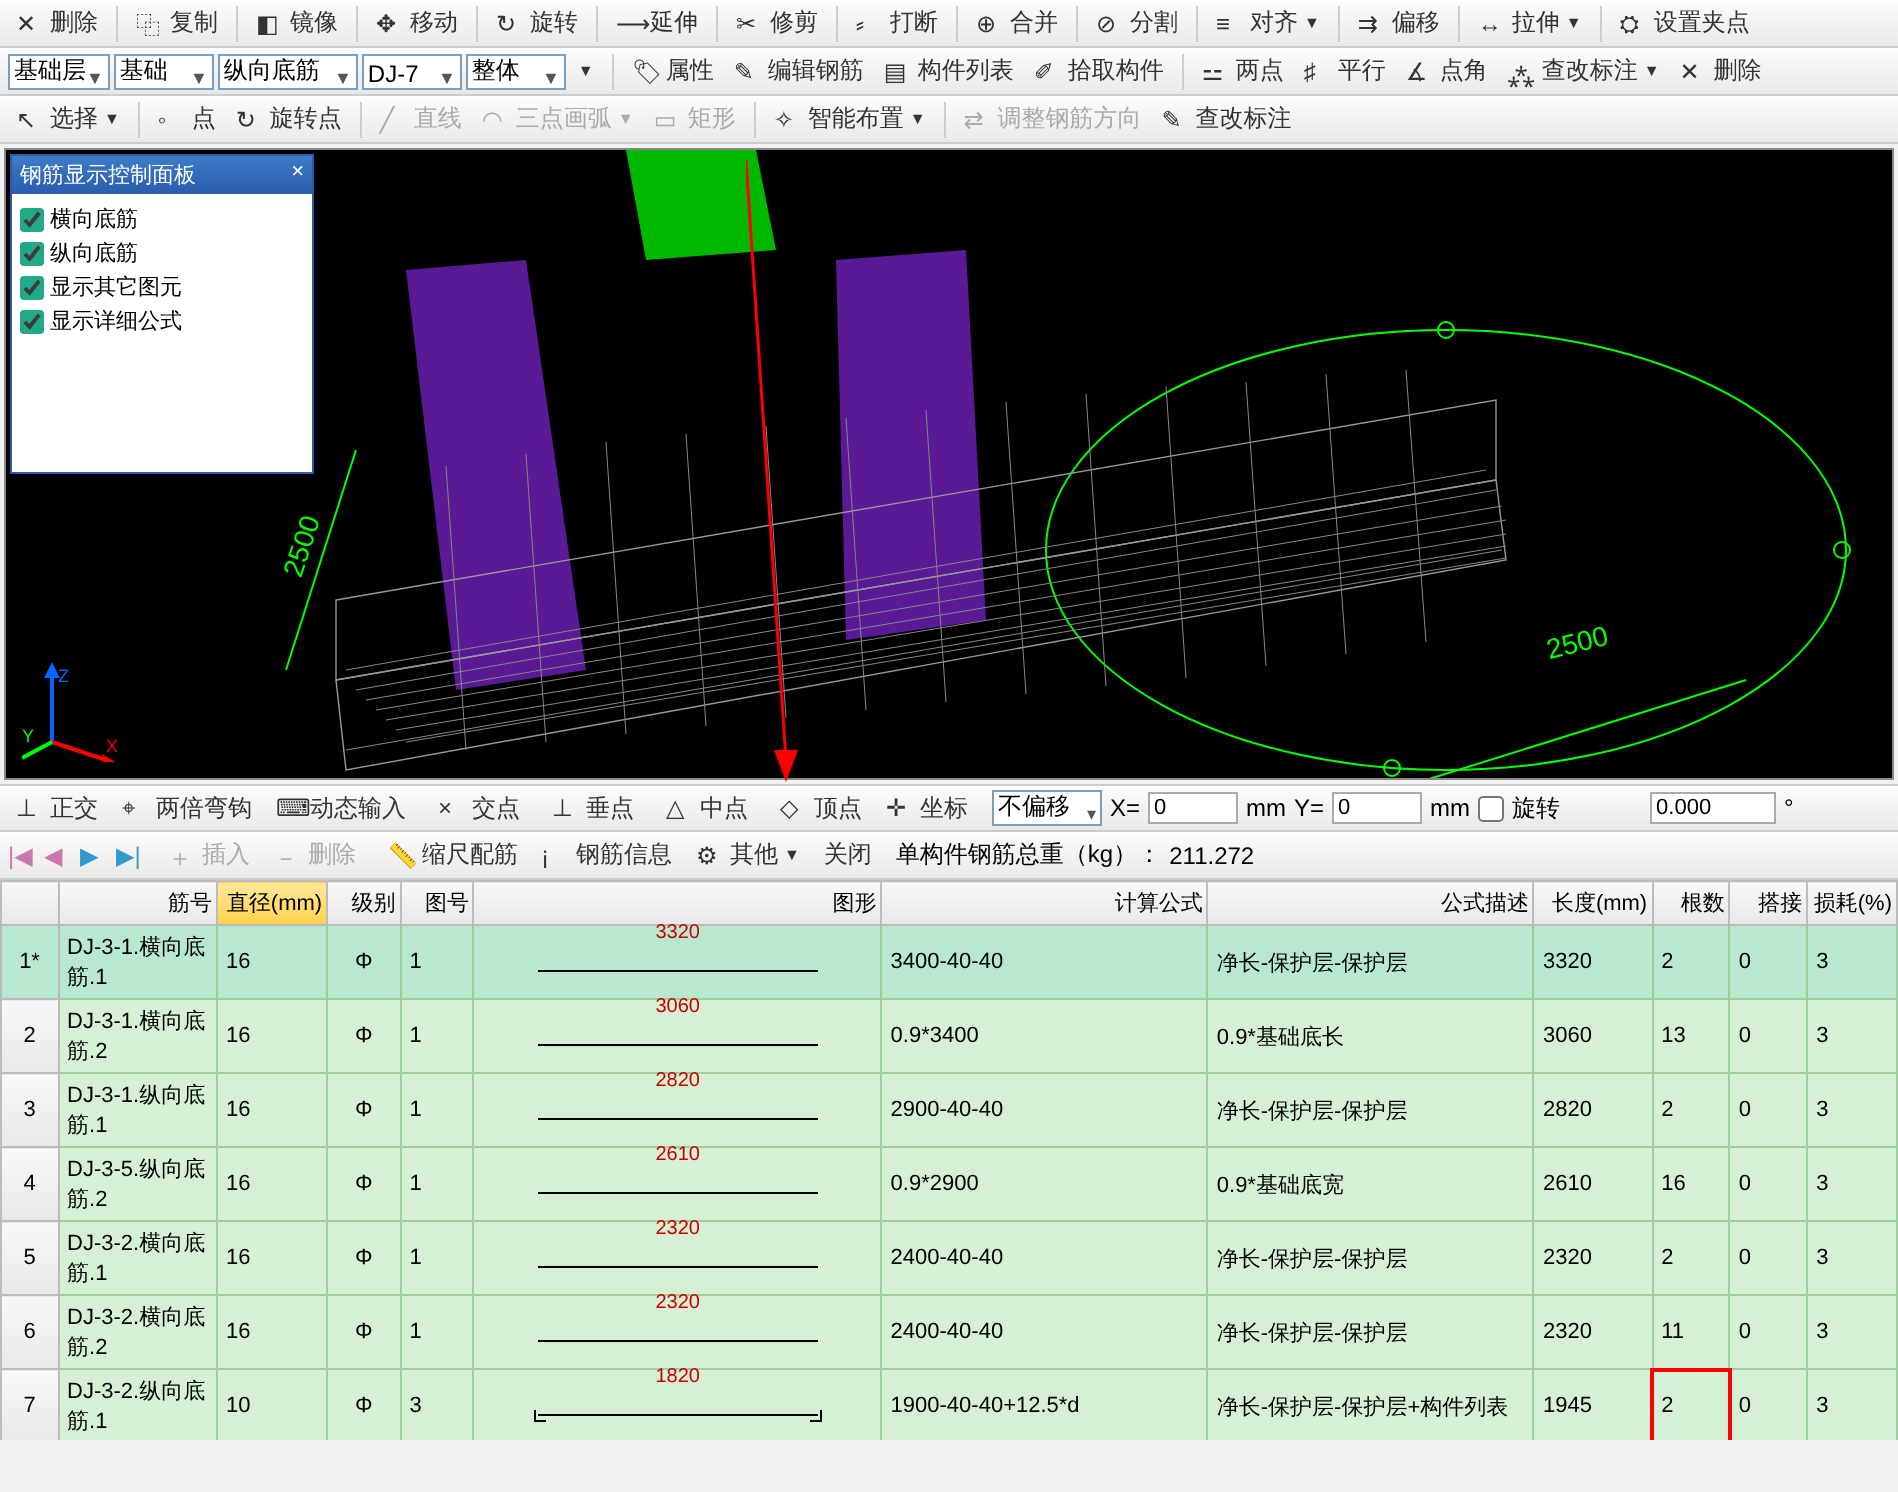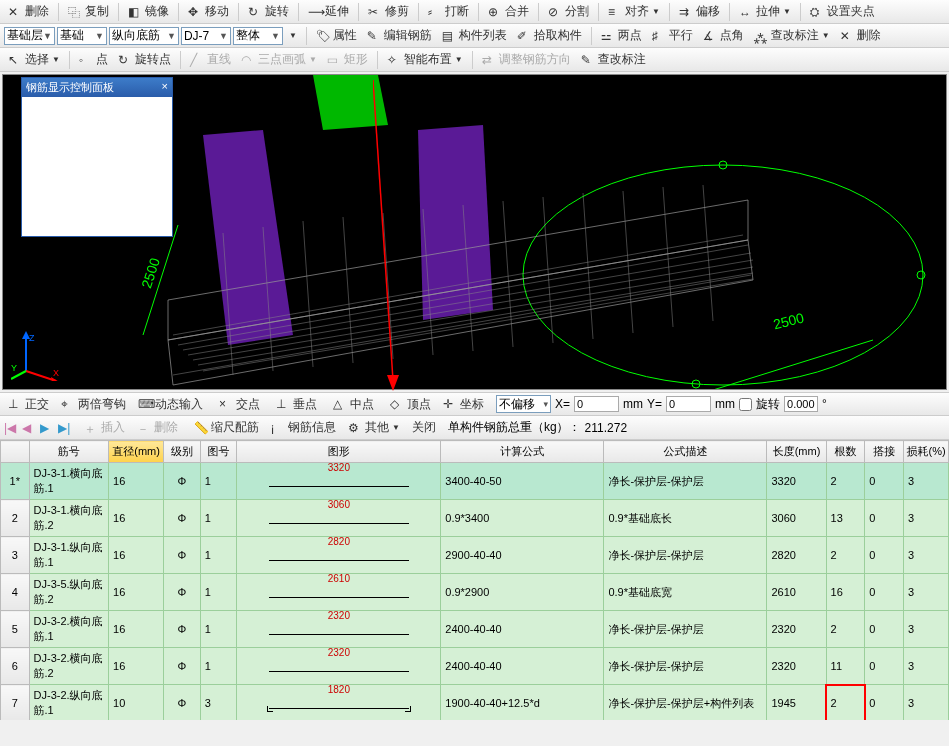--- a/index.html
+++ b/index.html
@@ -2,44 +2,44 @@
 <html><head>
 <meta charset="utf-8">
 <style>
   * { box-sizing: border-box; margin: 0; padding: 0; }
   body { font-family: "Microsoft YaHei", SimSun, sans-serif; font-size: 12px; background: #f0f0f0; width: 949px; height: 746px; overflow: hidden; }
   
   .toolbar { background: linear-gradient(#fdfdfd, #e8e8e8); border-bottom: 1px solid #ccc; padding: 2px 4px; display: flex; align-items: center; gap: 2px; height: 24px; white-space: nowrap; }
   .toolbar .sep { width: 1px; height: 18px; background: #ccc; margin: 0 3px; }
   .tbtn { display: inline-flex; align-items: center; gap: 3px; padding: 1px 4px; cursor: pointer; color: #333; }
   .ticon { width: 14px; height: 14px; display: inline-block; }
-  .dd { display: inline-flex; align-items: center; background: #fff; border: 1px solid #7b9ebd; padding: 0 2px; height: 18px; min-width: 50px; }
+  .dd { display: inline-flex; align-items: flex-end; background: #fff; border: 1px solid #7b9ebd; padding: 0 2px; height: 18px; min-width: 50px; }
   .dd .arrow { margin-left: auto; font-size: 9px; color: #555; }
   
   .viewport { position: relative; height: 316px; background: #000; border: 1px solid #888; margin: 2px; }
-  .panel { position: absolute; top: 2px; left: 18px; width: 152px; height: 160px; background: #fff; border: 1px solid #2a5caa; }
+  .panel { position: absolute; top: 2px; left: 2px; width: 152px; height: 160px; background: #fff; border: 1px solid #2a5caa; }
   .panel-title { background: linear-gradient(#3d7cc9, #2a5caa); color: #fff; padding: 2px 4px; font-size: 11px; display: flex; justify-content: space-between; }
   .panel-body { padding: 4px; }
   .chk { display: flex; align-items: center; gap: 3px; padding: 1px 0; font-size: 11px; }
   .chk input { accent-color: #2a8; width: 12px; height: 12px; }
   
   .axis { position: absolute; bottom: 8px; left: 8px; width: 50px; height: 50px; }
   .dim-label { position: absolute; color: #0f0; font-size: 14px; font-family: Arial; }
   
   .red-arrow { position: absolute; pointer-events: none; }
   
   .bottom-toolbar { background: linear-gradient(#fdfdfd, #e8e8e8); border-top: 1px solid #ccc; border-bottom: 1px solid #ccc; padding: 2px 4px; display: flex; align-items: center; gap: 4px; height: 24px; }
   .bottom-toolbar input[type=text] { width: 45px; height: 16px; border: 1px solid #aaa; font-size: 11px; padding: 0 2px; }
   
   .nav-bar { background: linear-gradient(#fdfdfd, #e8e8e8); border-bottom: 1px solid #ccc; padding: 2px 4px; display: flex; align-items: center; gap: 4px; height: 24px; }
   .nav-icon { width: 14px; height: 14px; cursor: pointer; }
   
   .table-wrap { overflow: auto; background: #fff; height: 280px; }
   table { border-collapse: collapse; width: 100%; table-layout: fixed; }
-  th { background: linear-gradient(#f8f8f8, #e8e8e8); border: 1px solid #bbb; padding: 3px 2px; font-weight: normal; font-size: 11px; text-align: center; }
+  th { background: linear-gradient(#f8f8f8, #e8e8e8); border: 1px solid #bbb; padding: 3px 2px; font-weight: normal; font-size: 11px; text-align: right; }
   th.hl { background: linear-gradient(#ffe89a, #ffd24a); }
   td { border: 1px solid #9bcf9b; padding: 3px 4px; background: #d5f0d5; font-size: 11px; text-align: left; vertical-align: middle; height: 28px; }
   tr.sel td { background: #b8e8d0; }
   td.rownum { background: linear-gradient(#f8f8f8, #e8e8e8); text-align: center; border: 1px solid #bbb; }
   td.center { text-align: center; }
   td.shape { text-align: center; position: relative; }
   .shape-line { display: inline-block; position: relative; width: 140px; }
   .shape-line .bar { height: 1px; background: #000; width: 100%; }
   .shape-line .hook { border-left: 1px solid #000; border-bottom: 1px solid #000; width: 6px; height: 6px; display: inline-block; position: absolute; }
   .shape-line .lbl { position: absolute; top: -12px; left: 50%; transform: translateX(-50%); color: #c00; font-size: 10px; }
@@ -231,20 +231,38 @@
       <span class="ticon">✎</span>
       <span>查改标注</span>
     </span>
 </div>
 
 <div class="viewport">
   <div class="panel">
     <div class="panel-title">
         <span>钢筋显示控制面板</span>
         <span style="cursor:pointer">×</span>
+      </div>
+    <div class="panel-body" id="panel-items">
+        <label class="chk">
+          <input type="checkbox" checked="" style="">
+          <span>横向底筋</span>
+        </label>
+        <label class="chk">
+          <input type="checkbox" checked="" style="">
+          <span>纵向底筋</span>
+        </label>
+        <label class="chk">
+          <input type="checkbox" checked="" style="">
+          <span>显示其它图元</span>
+        </label>
+        <label class="chk">
+          <input type="checkbox" checked="" style="">
+          <span>显示详细公式</span>
+        </label>
       </div>
   </div>
   <svg width="100%" height="100%" style="position:absolute;top:0;left:0;">
 
     <ellipse cx="720" cy="200" rx="200" ry="110" stroke="#0f0" stroke-width="1" fill="none"></ellipse>
     <circle cx="720" cy="90" r="4" stroke="#0f0" fill="none"></circle>
     <circle cx="918" cy="200" r="4" stroke="#0f0" fill="none"></circle>
     <circle cx="693" cy="309" r="4" stroke="#0f0" fill="none"></circle>
     <line x1="140" y1="260" x2="175" y2="150" stroke="#0f0"></line>
     <line x1="630" y1="340" x2="870" y2="265" stroke="#0f0"></line>
@@ -342,21 +360,21 @@
       <span class="arrow">▾</span>
     </span>
   <span>X=</span>
   <input type="text" value="0" style="">
   <span>mm</span>
   <span>Y=</span>
   <input type="text" value="0" style="">
   <span>mm</span>
   <input type="checkbox" style="">
   <span>旋转</span>
-  <input type="text" style="width: 34px;" value="0.000">
+  <input type="text" style="width: 63px; margin-left: 41px;" value="0.000">
   <span>°</span>
 </div>
 
 <div class="nav-bar">
   <span class="nav-icon" style="color:#c7a;">|◀</span>
   <span class="nav-icon" style="color:#c7a;">◀</span>
   <span class="nav-icon" style="color:#39c;">▶</span>
   <span class="nav-icon" style="color:#39c;">▶|</span>
     <span class="sep"></span>
   <span class="tbtn" style="color:#aaa">
@@ -422,21 +440,21 @@
         </tr>
       </thead>
     <tbody id="tbody">
         <tr class="sel">
           <td class="rownum">1*</td>
           <td>DJ-3-1.横向底筋.1</td>
           <td>16</td>
           <td class="center">Φ</td>
           <td>1</td>
           <td class="shape"><span class="shape-line"><span class="lbl">3320</span><span class="bar" style="display:block;margin-top:12px;"></span></span></td>
-          <td>3400-40-50</td>
+          <td>3400-40-40</td>
           <td>净长-保护层-保护层</td>
           <td>3320</td>
           <td>2</td>
           <td>0</td>
           <td>3</td>
         </tr>
         <tr>
           <td class="rownum">2</td>
           <td>DJ-3-1.横向底筋.2</td>
           <td>16</td>

